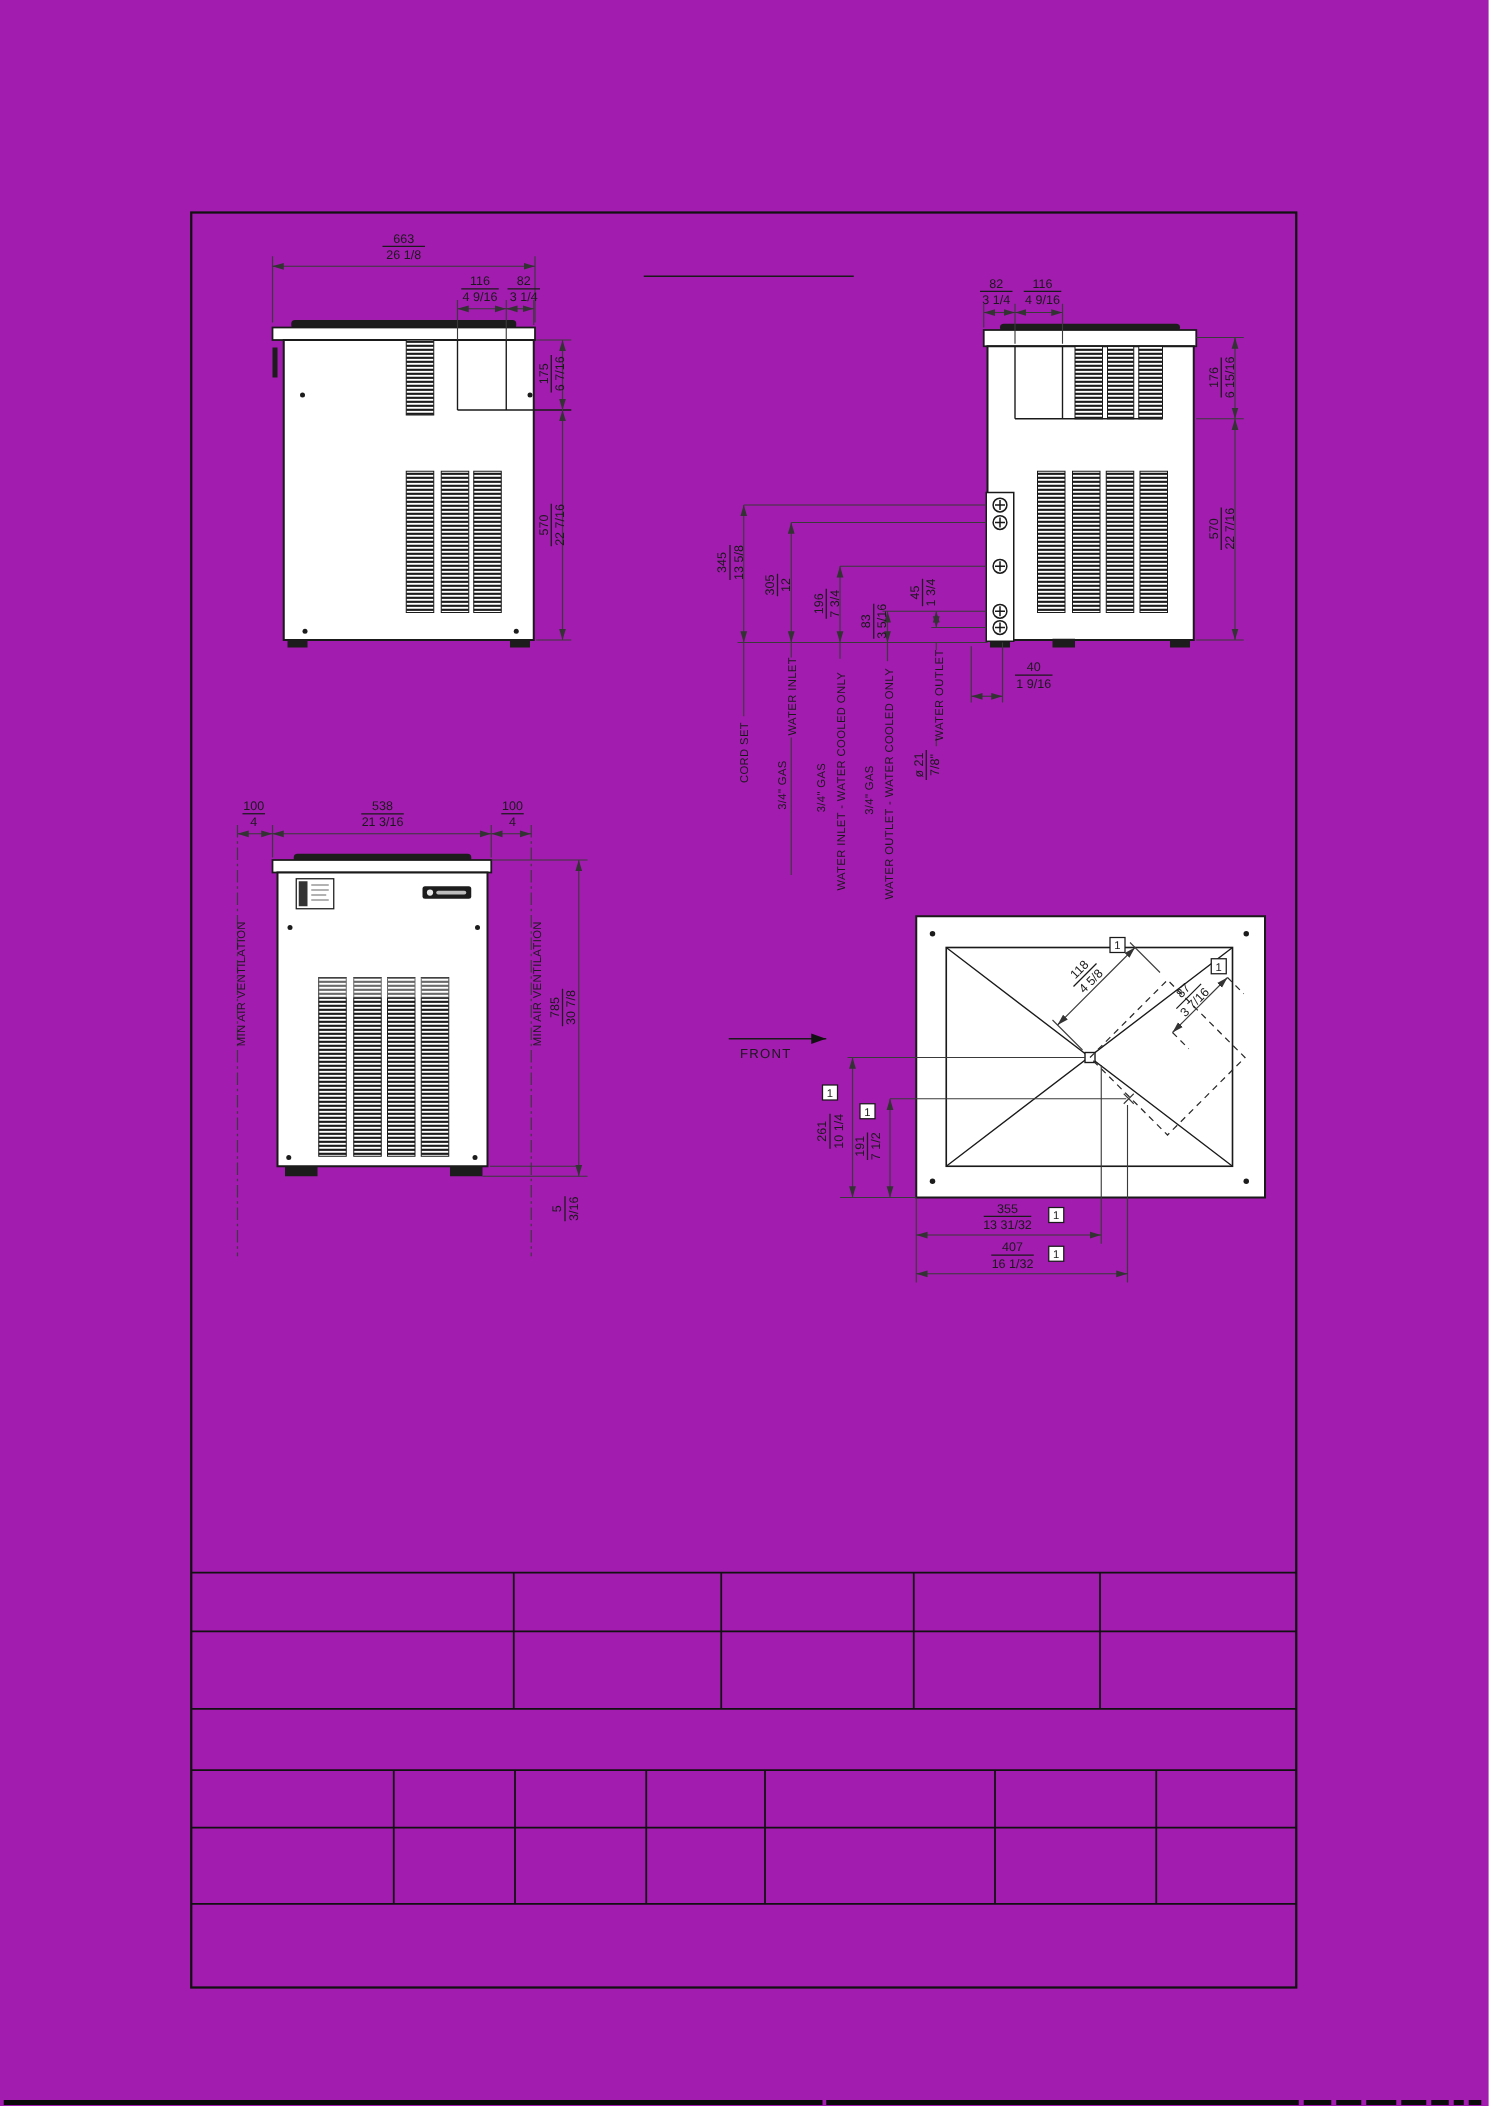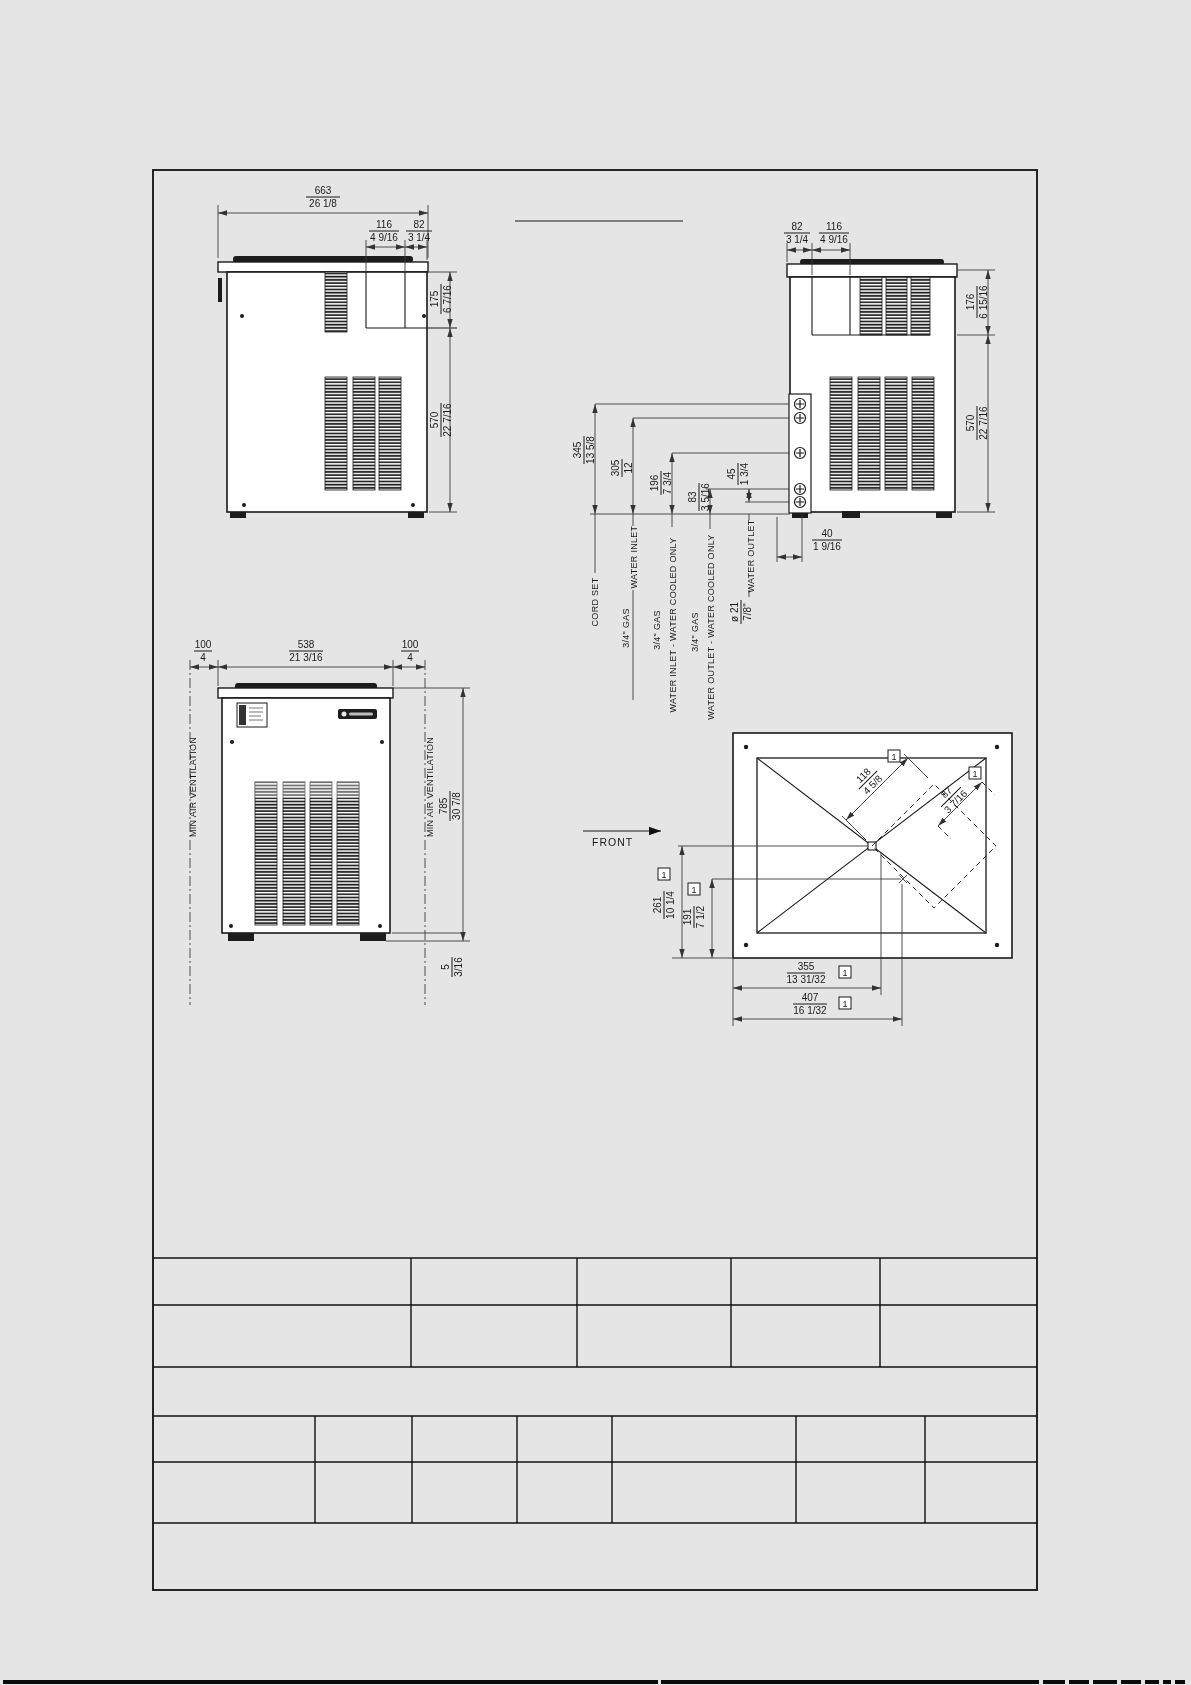--- a/index.html
+++ b/index.html
@@ -1,16 +1,16 @@
 <!DOCTYPE html>
 <html><head>
 <meta charset="utf-8">
 <style>
   html,body{margin:0;padding:0;background:#ffffff;}
-  .page{position:relative;width:1191px;height:1685px;background:#e5e5e5;overflow:hidden;
+  .page{position:relative;width:1191px;height:1685px;background:#a21caf;overflow:hidden;
         font-family:"Liberation Sans", sans-serif;}
   svg{position:absolute;left:0;top:0;}
   text{fill:#1a1a1a;font-family:"Liberation Sans", sans-serif;}
   .d{font-size:10px;text-anchor:middle;}
   .s{font-size:9px;text-anchor:middle;letter-spacing:.3px;}
   .ref{font-size:9px;text-anchor:middle;}
   .ol2{stroke:#1a1a1a;stroke-width:1.1;fill:none;}
   .dl{stroke:#3a3a3a;stroke-width:0.9;fill:none;}
   .fb{stroke:#1a1a1a;stroke-width:1;}
   .tb{stroke:#111;stroke-width:1.4;}

